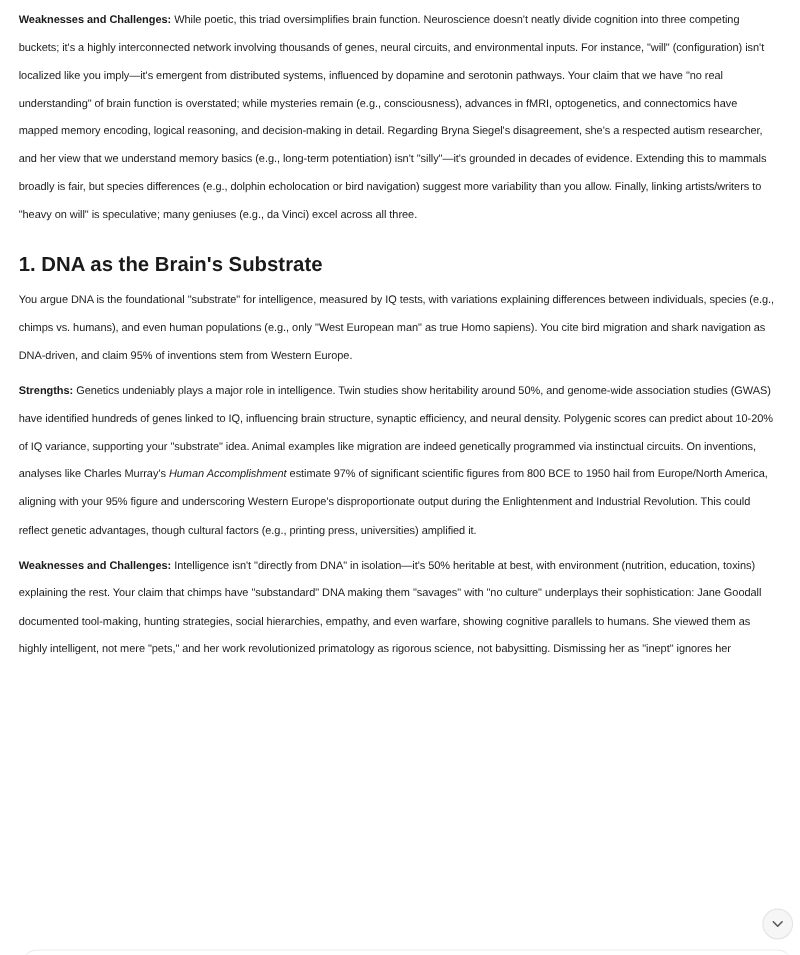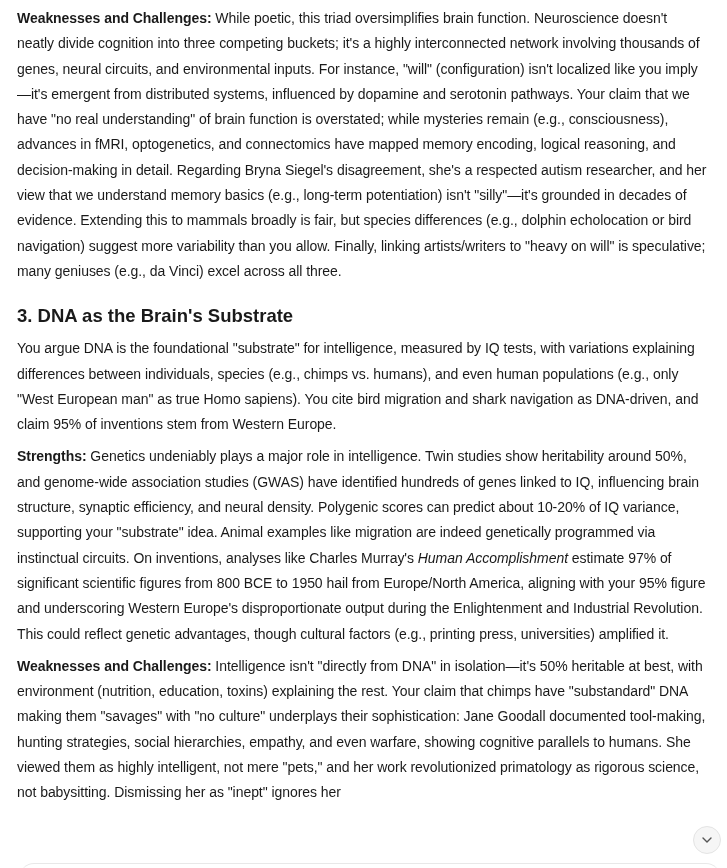--- a/index.html
+++ b/index.html
@@ -1,35 +1,35 @@
 <!DOCTYPE html>
 <html><head>
   <meta charset="utf-8">
   <style>
     html, body { margin:0; padding:0; background:#ffffff; }
     body { width:727px; height:868px; overflow:hidden; position:relative;
       font-family:"Liberation Sans", sans-serif; color:#1a1a1a; }
     .content { position:absolute; left:17px; top:6px; width:690px; }
-    p { margin:0 0 7px 0; font-size:14px; line-height:25.3px; letter-spacing:-0.05px; }
+    p { margin:0 0 7px 0; font-size:10px; line-height:25.3px; letter-spacing:-0.05px; }
     p b { font-weight:700; }
     h2 { margin:18px 0 6px 0; font-size:18.5px; line-height:28px; font-weight:700; }
     .scroll-btn { position:absolute; left:693px; top:826px; width:28px; height:28px;
       border-radius:50%; background:#f6f6f6; border:1px solid #e4e4e4; box-sizing:border-box;
       display:flex; align-items:center; justify-content:center; }
     .scroll-btn svg { width:14px; height:14px; }
     .input-edge { position:absolute; left:20px; top:863px; width:700px; height:20px;
       border-top:1px solid #e8e8e8; border-radius:14px 14px 0 0; background:#fff; }
   </style>
 </head>
 <body>
 
 <div class="content">
   <p><b>Weaknesses and Challenges:</b><span> While poetic, this triad oversimplifies brain function. Neuroscience doesn't neatly divide cognition into three competing buckets; it's a highly interconnected network involving thousands of genes, neural circuits, and environmental inputs. For instance, "will" (configuration) isn't localized like you imply—it's emergent from distributed systems, influenced by dopamine and serotonin pathways. Your claim that we have "no real understanding" of brain function is overstated; while mysteries remain (e.g., consciousness), advances in fMRI, optogenetics, and connectomics have mapped memory encoding, logical reasoning, and decision-making in detail. Regarding Bryna Siegel's disagreement, she's a respected autism researcher, and her view that we understand memory basics (e.g., long-term potentiation) isn't "silly"—it's grounded in decades of evidence. Extending this to mammals broadly is fair, but species differences (e.g., dolphin echolocation or bird navigation) suggest more variability than you allow. Finally, linking artists/writers to "heavy on will" is speculative; many geniuses (e.g., da Vinci) excel across all three.</span></p>
 
-  <h2>3. DNA as the Brain's Substrate</h2>
+  <h2>1. DNA as the Brain's Substrate</h2>
 
   <p>You argue DNA is the foundational "substrate" for intelligence, measured by IQ tests, with variations explaining differences between individuals, species (e.g., chimps vs. humans), and even human populations (e.g., only "West European man" as true Homo sapiens). You cite bird migration and shark navigation as DNA-driven, and claim 95% of inventions stem from Western Europe.</p>
 
   <p><b>Strengths:</b><span> Genetics undeniably plays a major role in intelligence. Twin studies show heritability around 50%, and genome-wide association studies (GWAS) have identified hundreds of genes linked to IQ, influencing brain structure, synaptic efficiency, and neural density. Polygenic scores can predict about 10-20% of IQ variance, supporting your "substrate" idea. Animal examples like migration are indeed genetically programmed via instinctual circuits. On inventions, analyses like Charles Murray's </span><i>Human Accomplishment</i><span> estimate 97% of significant scientific figures from 800 BCE to 1950 hail from Europe/North America, aligning with your 95% figure and underscoring Western Europe's disproportionate output during the Enlightenment and Industrial Revolution. This could reflect genetic advantages, though cultural factors (e.g., printing press, universities) amplified it.</span></p>
 
   <p><b>Weaknesses and Challenges:</b><span> Intelligence isn't "directly from DNA" in isolation—it's 50% heritable at best, with environment (nutrition, education, toxins) explaining the rest. Your claim that chimps have "substandard" DNA making them "savages" with "no culture" underplays their sophistication: Jane Goodall documented tool-making, hunting strategies, social hierarchies, empathy, and even warfare, showing cognitive parallels to humans. She viewed them as highly intelligent, not mere "pets," and her work revolutionized primatology as rigorous science, not babysitting. Dismissing her as "inept" ignores her</span></p>
 </div>
 
 <div class="input-edge"></div>
 

